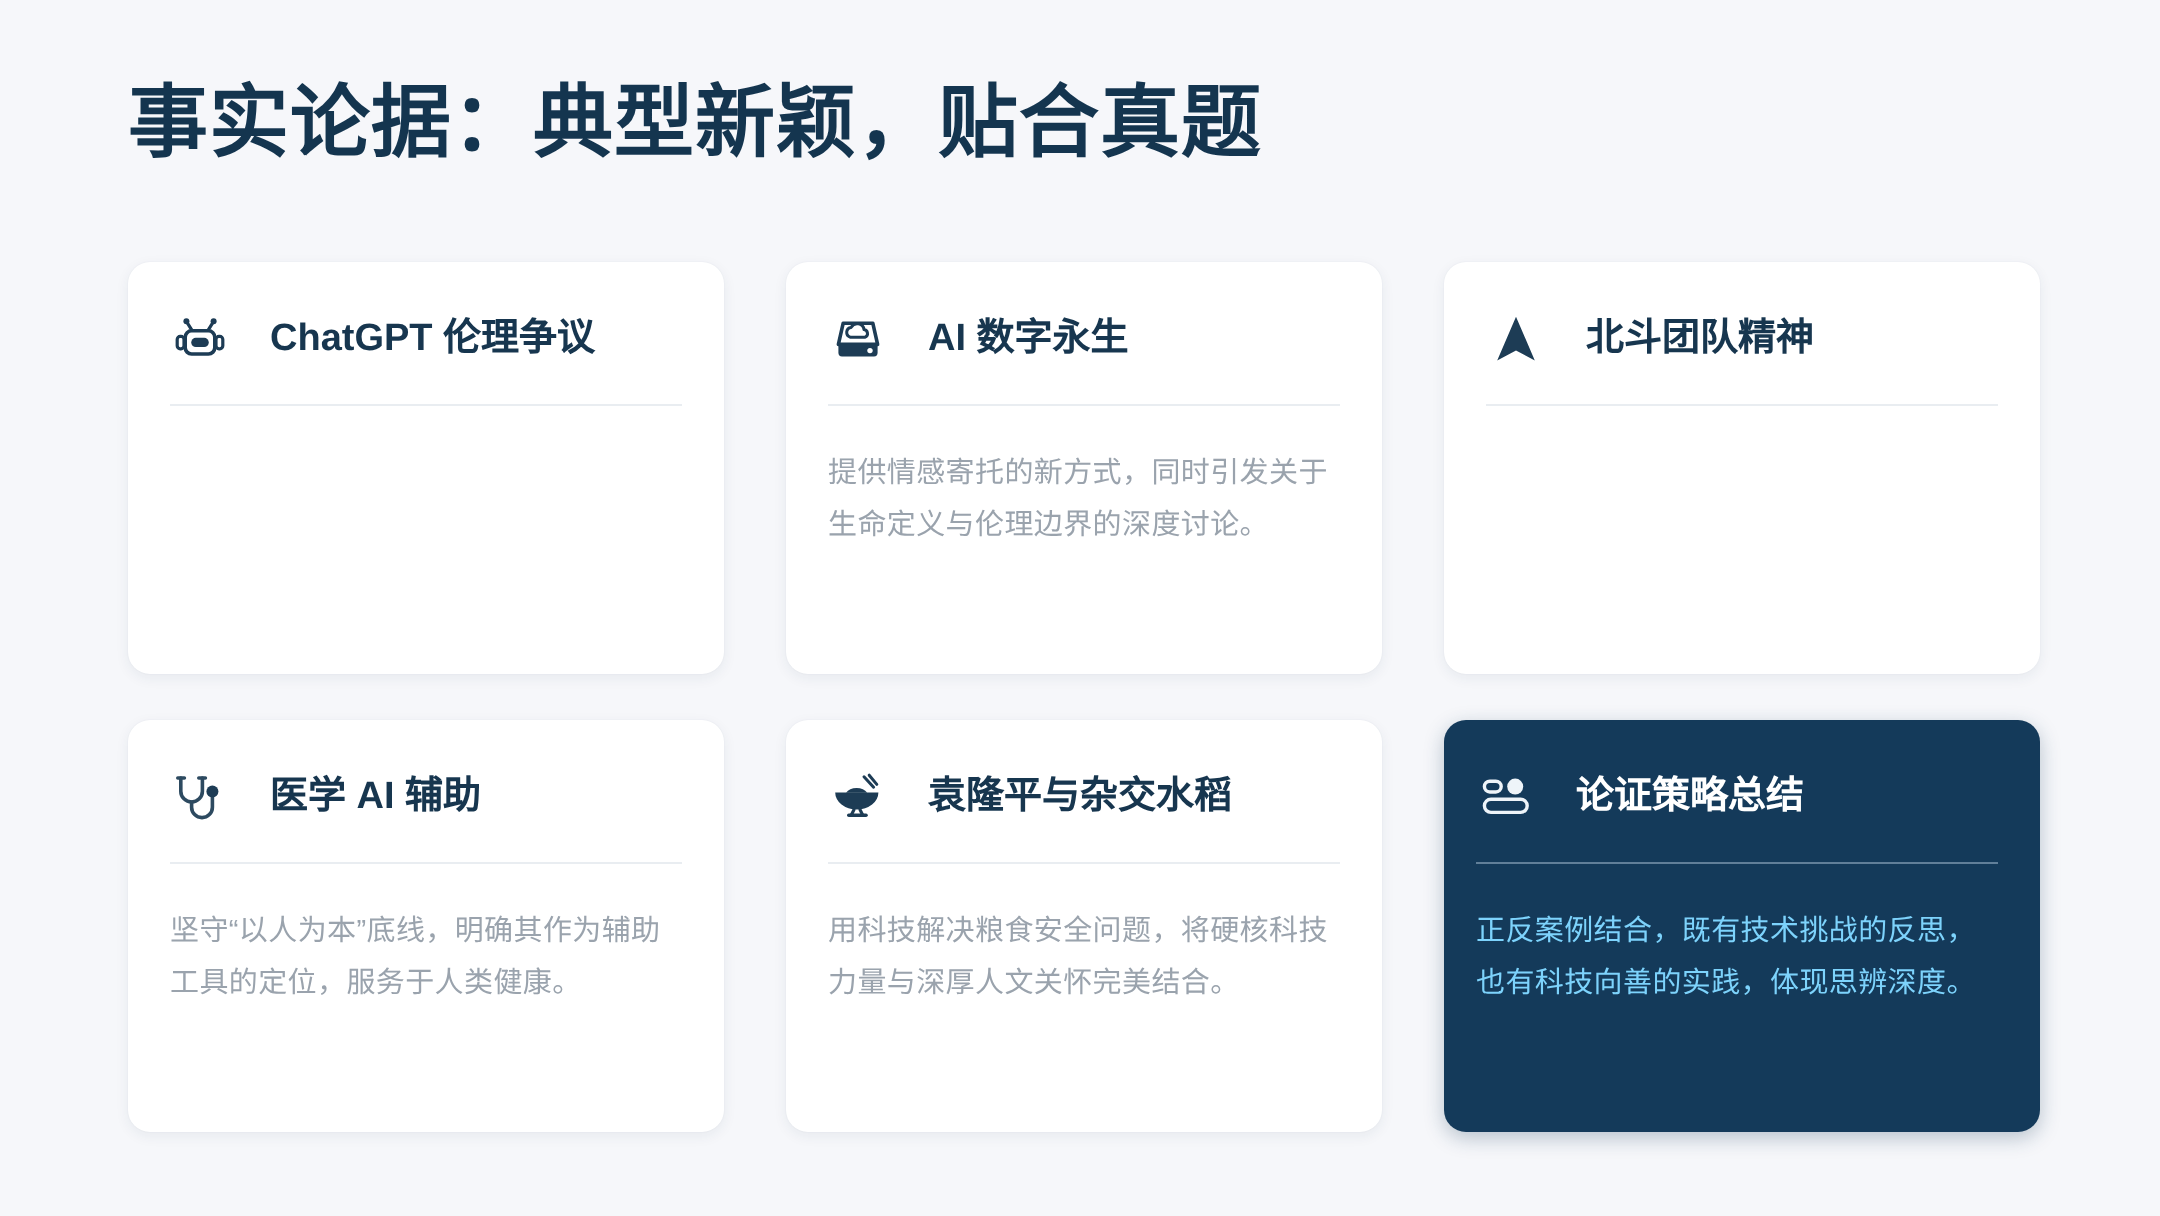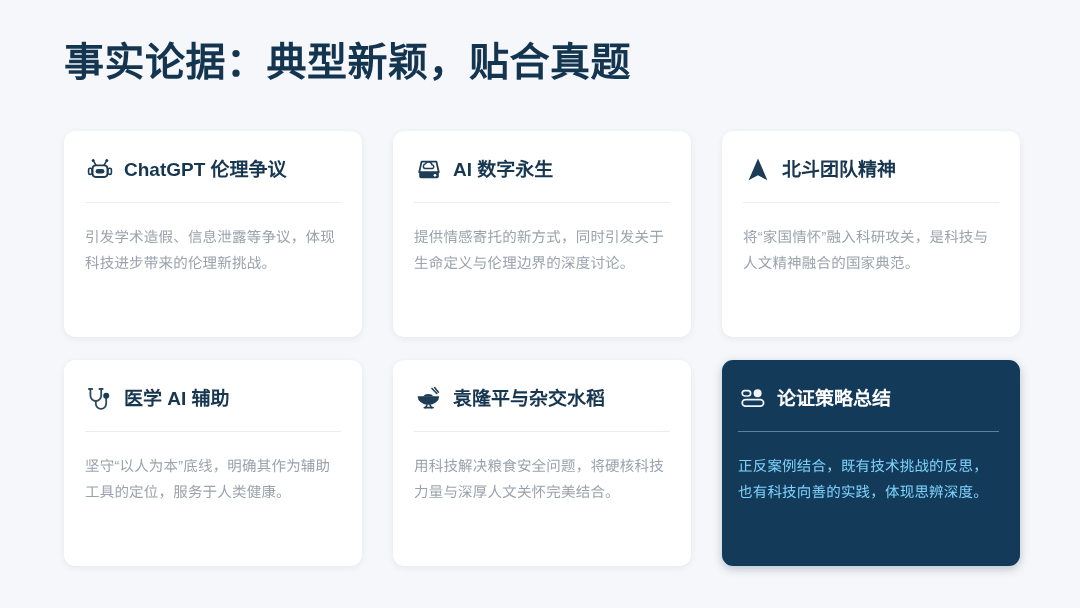--- a/index.html
+++ b/index.html
@@ -53,21 +53,21 @@
     overflow: hidden;
   }
   .card.accent {
     background: #143a5a;
     box-shadow: 0 3px 10px rgba(20, 58, 90, 0.28);
     padding-left: 16px;
   }
   .card-head {
     display: flex;
     align-items: center;
-    gap: 9px;
+    gap: 20px;
     height: 34px;
     flex: 0 0 auto;
   }
   .card-icon {
     width: 30px;
     height: 30px;
     flex: 0 0 30px;
     display: flex;
     align-items: center;
     justify-content: center;
@@ -125,21 +125,20 @@
             <circle cx="21.8" cy="5.6" r="1.5" fill="#1d3c55"></circle>
             <rect x="7.6" y="10.4" width="14.8" height="11.6" rx="3.2" stroke="#1d3c55" stroke-width="1.8" fill="none"></rect>
             <rect x="10.6" y="13.9" width="8.8" height="4.6" rx="2.3" fill="#1d3c55"></rect>
             <rect x="3.6" y="13.2" width="3.4" height="6.2" rx="1.5" stroke="#1d3c55" stroke-width="1.6" fill="none"></rect>
             <rect x="23" y="13.2" width="3.4" height="6.2" rx="1.5" stroke="#1d3c55" stroke-width="1.6" fill="none"></rect>
           </svg>
         </span>
         <span class="card-title">ChatGPT 伦理争议</span>
       </div>
       <div class="card-divider"></div>
-      <div class="card-body">引发学术造假、信息泄露等争议，体现科技进步带来的伦理新挑战。</div>
     </div>
 
     <div class="card">
       <div class="card-head">
         <span class="card-icon">
           <svg width="30" height="30" viewBox="0 0 30 30" fill="none">
             <path d="M5.2 17.2 L7.6 6.6 H22.4 L24.8 17.2 Z" stroke="#1d3c55" stroke-width="1.8" stroke-linejoin="round" fill="none"></path>
             <path d="M11.2 13.6 a2.5 2.5 0 0 1 0.4 -4.9 a3.4 3.4 0 0 1 6.4 1.1 a2 2 0 0 1 0.6 3.8 Z" stroke="#1d3c55" stroke-width="1.5" stroke-linejoin="round" fill="none"></path>
             <path d="M5.2 17.2 H24.8 V21.4 a1.8 1.8 0 0 1 -1.8 1.8 H7 a1.8 1.8 0 0 1 -1.8 -1.8 Z" fill="#1d3c55"></path>
             <circle cx="21" cy="20.3" r="1.35" fill="#ffffff"></circle>
@@ -154,21 +153,20 @@
     <div class="card">
       <div class="card-head">
         <span class="card-icon">
           <svg width="30" height="30" viewBox="0 0 30 30" fill="none">
             <path d="M15 3.4 L24.4 25.2 L15 20.3 L5.6 25.2 Z" fill="#1d3c55"></path>
           </svg>
         </span>
         <span class="card-title">北斗团队精神</span>
       </div>
       <div class="card-divider"></div>
-      <div class="card-body">将“家国情怀”融入科研攻关，是科技与人文精神融合的国家典范。</div>
     </div>
 
     <div class="card">
       <div class="card-head">
         <span class="card-icon">
           <svg width="30" height="30" viewBox="0 0 30 30" fill="none">
             <path d="M5.4 5 V11.6 a5.4 5.4 0 0 0 10.8 0 V5" stroke="#2d4a60" stroke-width="1.8" stroke-linecap="round" fill="none"></path>
             <path d="M3.9 5 H7.2 M14.4 5 H17.7" stroke="#2d4a60" stroke-width="1.8" stroke-linecap="round"></path>
             <path d="M10.8 17 V19.6 a5.2 5.2 0 0 0 5.2 5.2 a5.2 5.2 0 0 0 5.2 -5.2 V14.6" stroke="#2d4a60" stroke-width="1.8" stroke-linecap="round" fill="none"></path>
             <circle cx="21.2" cy="11.8" r="3" fill="#1d3c55"></circle>

